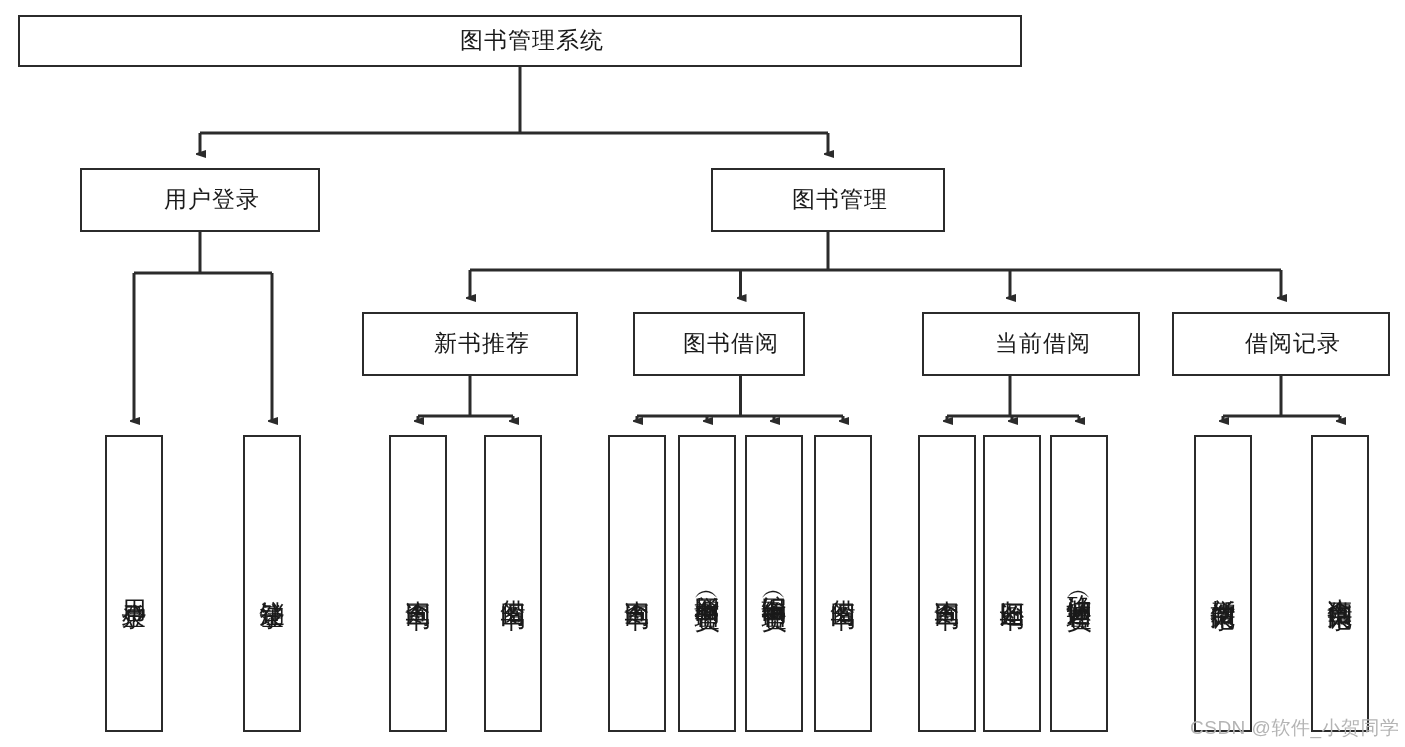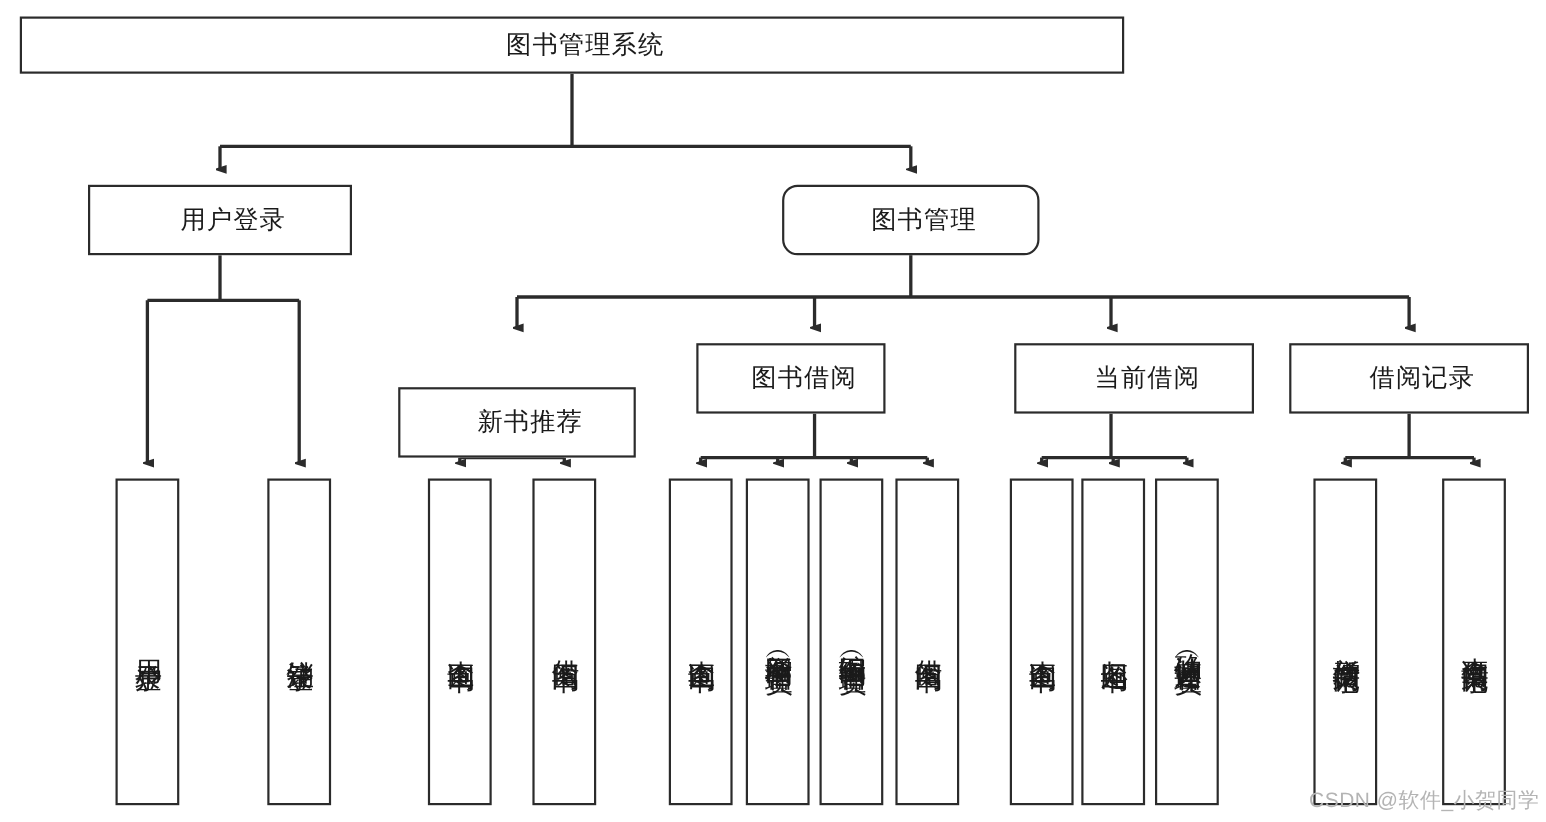--- a/index.html
+++ b/index.html
@@ -112,24 +112,24 @@
       </g>
   </svg>
 
   <div id="nodes">
       <div class="node node-h" style="left: 18px; top: 15px; width: 1004px; height: 52px;">
         <span class="label">图书管理系统</span>
       </div>
       <div class="node node-h" style="left: 80px; top: 168px; width: 240px; height: 64px;">
         <span class="label">用户登录</span>
       </div>
-      <div class="node node-h" style="left: 711px; top: 168px; width: 234px; height: 64px; border-radius: 14px;">
+      <div class="node node-h" style="left: 711px; top: 168px; width: 234px; height: 64px;">
         <span class="label">图书管理</span>
       </div>
-      <div class="node node-h" style="left: 362px; top: 312px; width: 216px; height: 64px; margin-top: 40px;">
+      <div class="node node-h" style="left: 362px; top: 312px; width: 216px; height: 64px;">
         <span class="label">新书推荐</span>
       </div>
       <div class="node node-h" style="left: 633px; top: 312px; width: 172px; height: 64px;">
         <span class="label">图书借阅</span>
       </div>
       <div class="node node-h" style="left: 901px; top: 312px; width: 218px; height: 64px; margin-left: 21px;">
         <span class="label">当前借阅</span>
       </div>
       <div class="node node-h" style="left: 1172px; top: 312px; width: 218px; height: 64px;">
         <span class="label">借阅记录</span>

